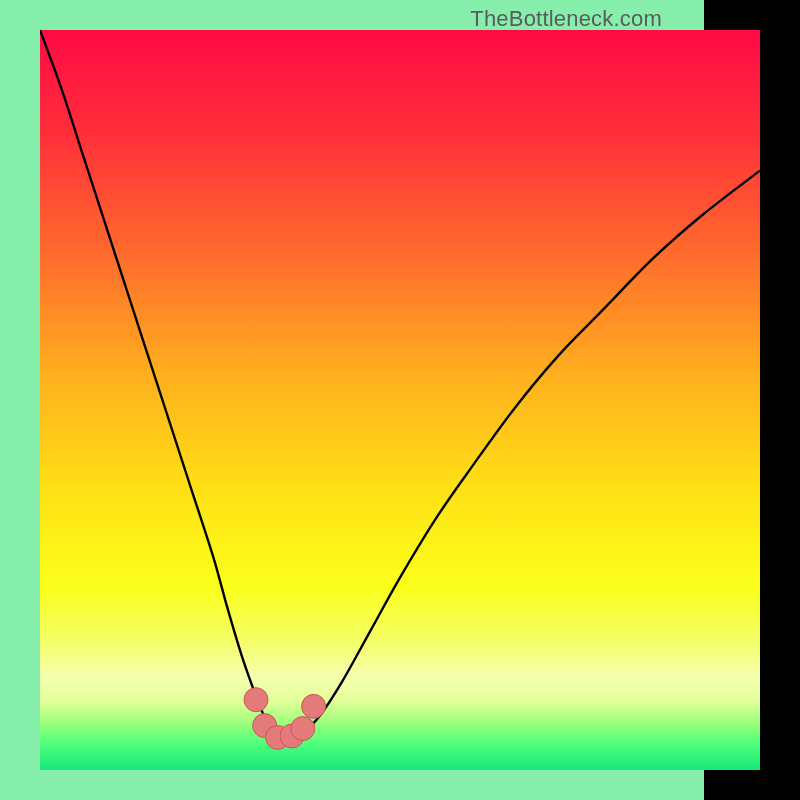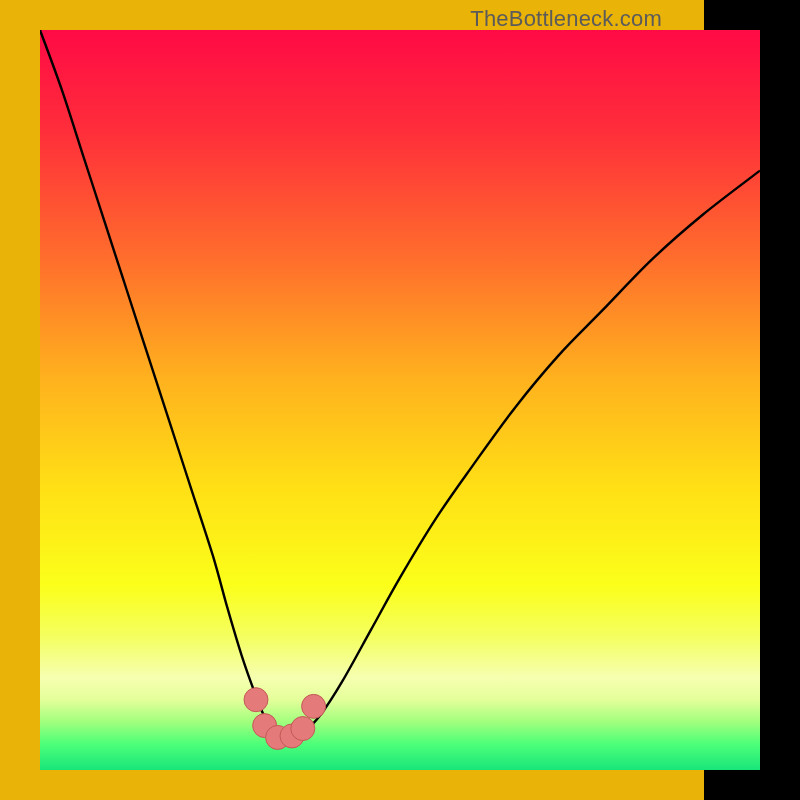--- a/index.html
+++ b/index.html
@@ -9,21 +9,21 @@
     height: 800px;
     background: #000;
     overflow: hidden;
   }
   .frame {
     position: absolute;
     left: 0;
     top: 0;
     width: 704px;
     height: 800px;
-    background: #eab308;
+    background: #86efac;
   }
   .plot-area {
     position: absolute;
     left: 40px;
     top: 30px;
     width: 720px;
     height: 740px;
     overflow: hidden;
   }
   .gradient-bg {

